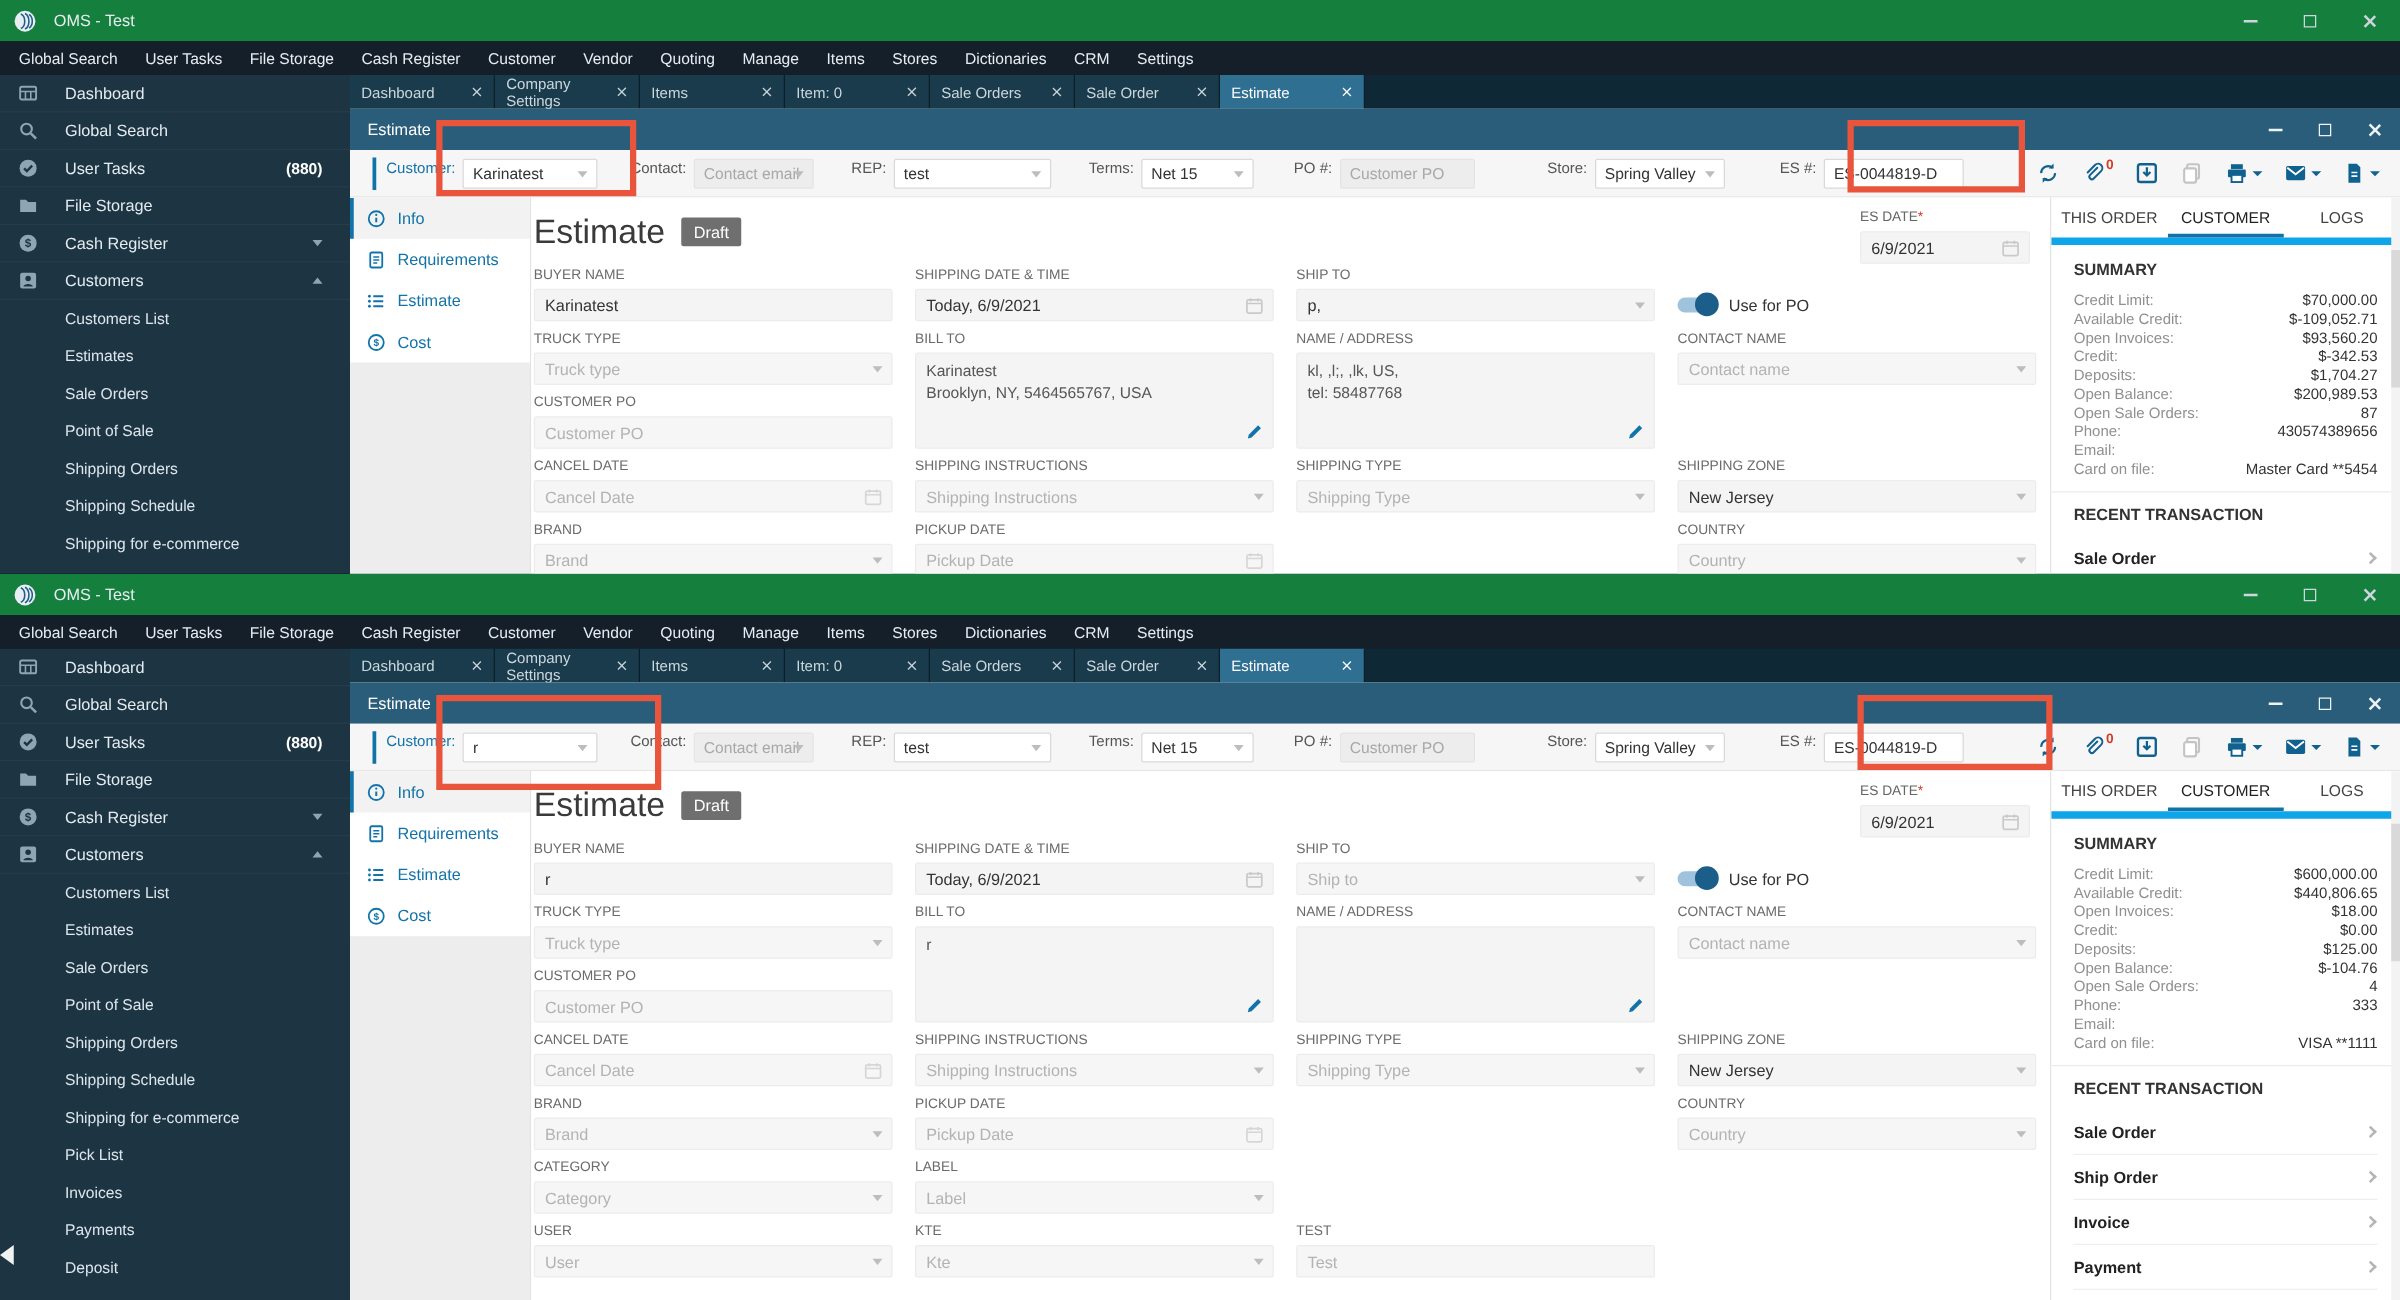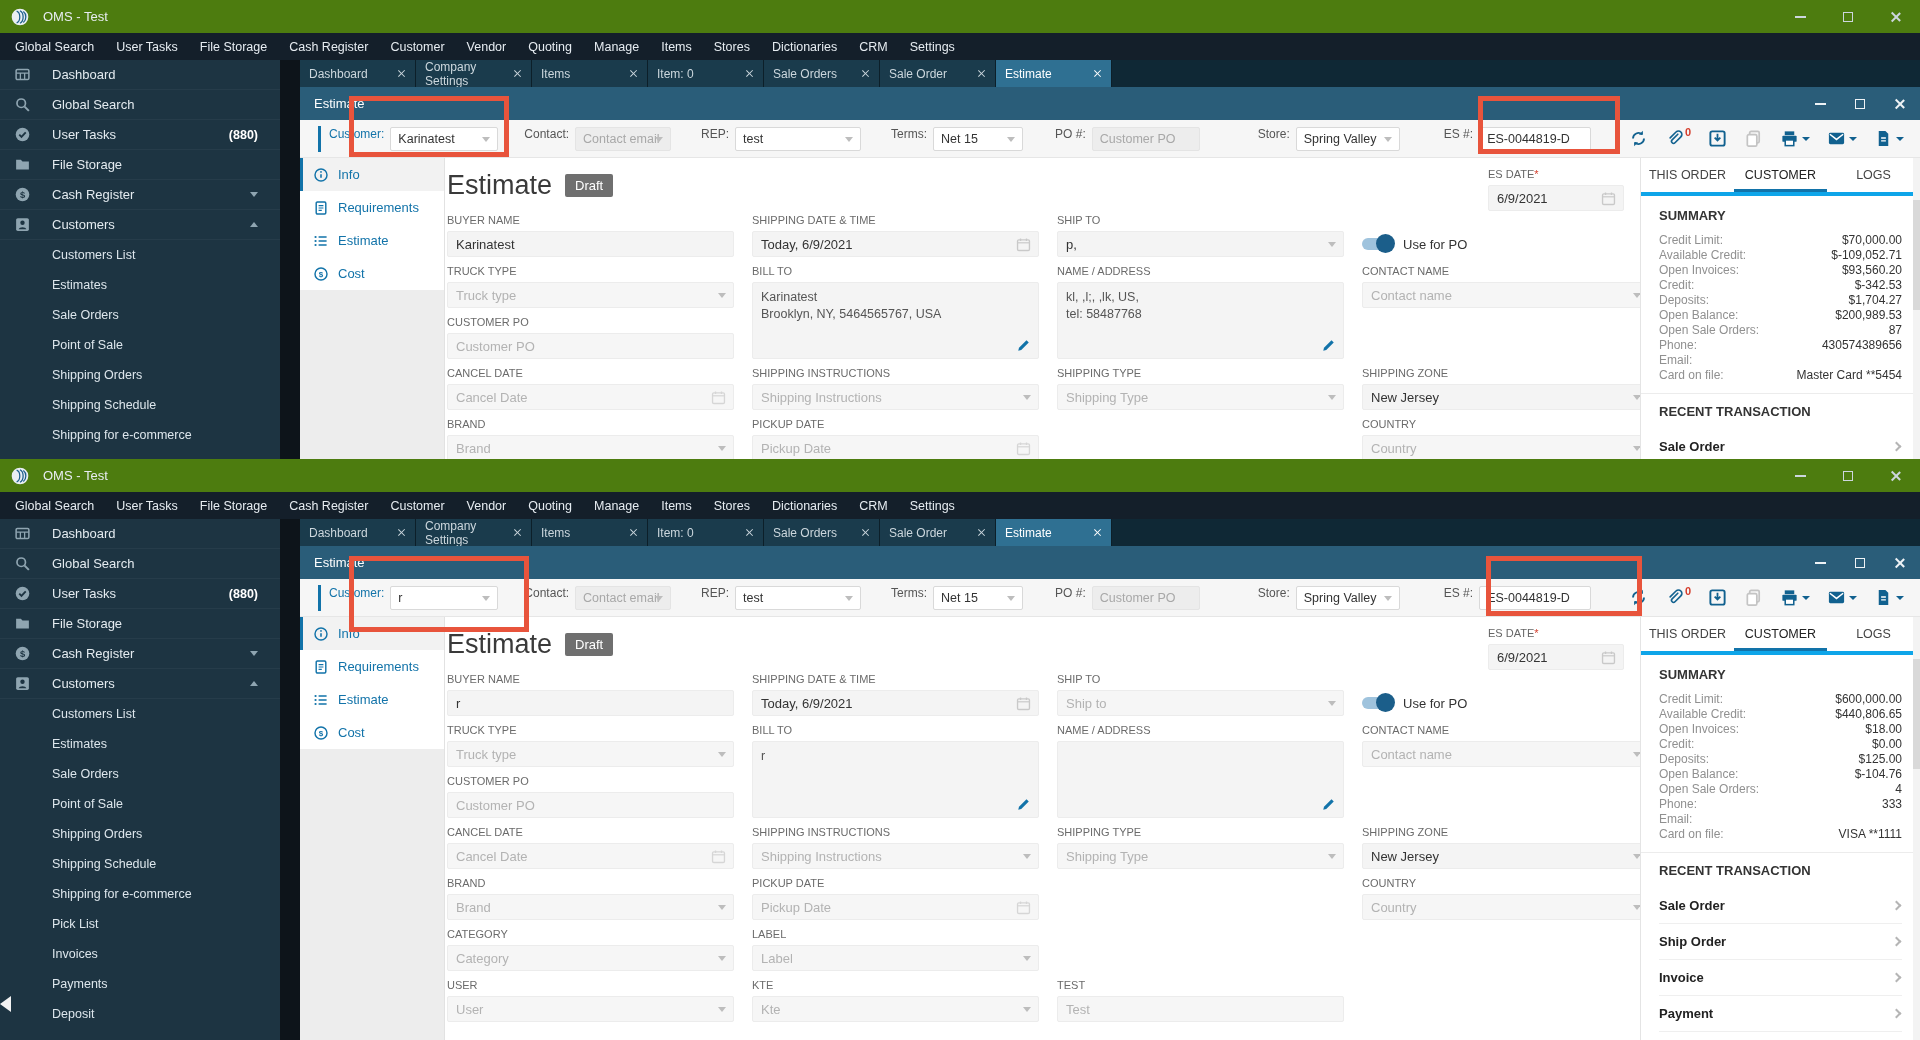--- a/index.html
+++ b/index.html
@@ -3,36 +3,36 @@
 <meta charset="utf-8">
 <style>
   * { margin:0; padding:0; box-sizing:border-box; }
   html,body { width:1920px; height:1040px; overflow:hidden; background:#0d141a;
     font-family:"Liberation Sans", sans-serif; }
   .window { position:absolute; left:0; width:1920px; display:flex; flex-direction:column; overflow:hidden; }
   #win1 { top:0; height:459px; }
   #win2 { top:459px; height:581px; }
 
   
-  .titlebar { height:33px; background:#4d7c0f; display:flex; align-items:center; padding-left:10px; flex:none; }
+  .titlebar { height:33px; background:#15803d; display:flex; align-items:center; padding-left:10px; flex:none; }
   .logo { width:20px; height:20px; margin-right:13px; }
   .apptitle { color:#e8edf2; font-size:13px; }
   .wcs { margin-left:auto; display:flex; height:100%; }
   .wc { width:48px; display:flex; align-items:center; justify-content:center; color:#cdd6dd; }
   .icn-min { width:11px; height:2px; background:currentColor; display:inline-block; }
   .icn-max { width:10px; height:10px; border:1.5px solid currentColor; display:inline-block; }
   .icn-x { position:relative; width:12px; height:12px; display:inline-block; }
   .icn-x::before,.icn-x::after { content:""; position:absolute; left:5px; top:0; width:1.5px; height:12px; background:currentColor; }
   .icn-x::before { transform:rotate(45deg); } .icn-x::after { transform:rotate(-45deg); }
 
   
   .menubar { height:27px; background:#141f2a; display:flex; align-items:center; padding-left:4px; flex:none; }
   .menu-item { color:#e6ecf1; font-size:12.5px; padding:0 11px; }
 
-  .bodyrow { flex:1; display:flex; min-height:0;gap:20px; }
+  .bodyrow { flex:1; display:flex; min-height:0; }
 
   
   .sidebar { width:280px; flex:none; background:#1d3442; overflow:hidden; }
   .side-item { height:30px; display:flex; align-items:center; padding:0 14px; color:#e4ebf0;
     font-size:13px; border-bottom:1px solid rgba(255,255,255,0.045); }
   .side-item .sicon { width:22px; height:17px; margin-right:16px; flex:none; }
   .side-item.sub { padding-left:52px; border-bottom:none; font-size:12.5px; color:#dde6ec; }
   .sbadge { margin-left:auto; margin-right:8px; font-weight:bold; font-size:12.5px; color:#fff; }
   .chev { width:0; height:0; margin-left:auto; margin-right:8px; }
   .chev.down { border-left:4.5px solid transparent; border-right:4.5px solid transparent; border-top:5px solid #8fa5b1; }
@@ -103,21 +103,21 @@
   .toggle-wrap { margin-top:17px; height:26px; display:flex; align-items:center; gap:11px; margin-bottom:8px; }
   .toggle { width:30px; height:12px; border-radius:7px; background:#9fc3dd; position:relative; flex:none; }
   .knob { position:absolute; right:-3px; top:-4px; width:19px; height:19px; border-radius:50%; background:#1b5e8a; }
   .toggle-lbl { font-size:13px; color:#333; }
   .esdate { position:absolute; top:10px; right:16px; width:136px; }
   .esdate .flabel { color:#666; }
   .req { color:#d43c2a; }
 
   
   .rpanel { width:280px; flex:none; border-left:1px solid #e4e4e4; position:relative; background:#fff; overflow:hidden; }
-  .rtabs { height:38px; display:flex; border-bottom:4px solid #0ea5e9; }
+  .rtabs { height:38px; display:flex; border-bottom:6px solid #0ea5e9; }
   .rtab { flex:1; display:flex; align-items:center; justify-content:center; font-size:12.5px; color:#444; }
   .rtab.active { box-shadow:inset 0 -3px 0 #1273a9; color:#222; }
   .rsec { padding:12px 18px 10px 18px; }
   .rsec.recent { border-top:1px solid #ececec; padding-top:10px; }
   .rtitle { font-weight:bold; font-size:13px; color:#333; margin-bottom:10px; }
   .srow { display:flex; font-size:12px; line-height:15px; }
   .slabel { color:#909090; }
   .sval { margin-left:auto; color:#333; text-align:right; }
   .titem { display:flex; align-items:center; height:36px; border-bottom:1px solid #efefef; font-weight:bold;
     font-size:13px; color:#222; }

